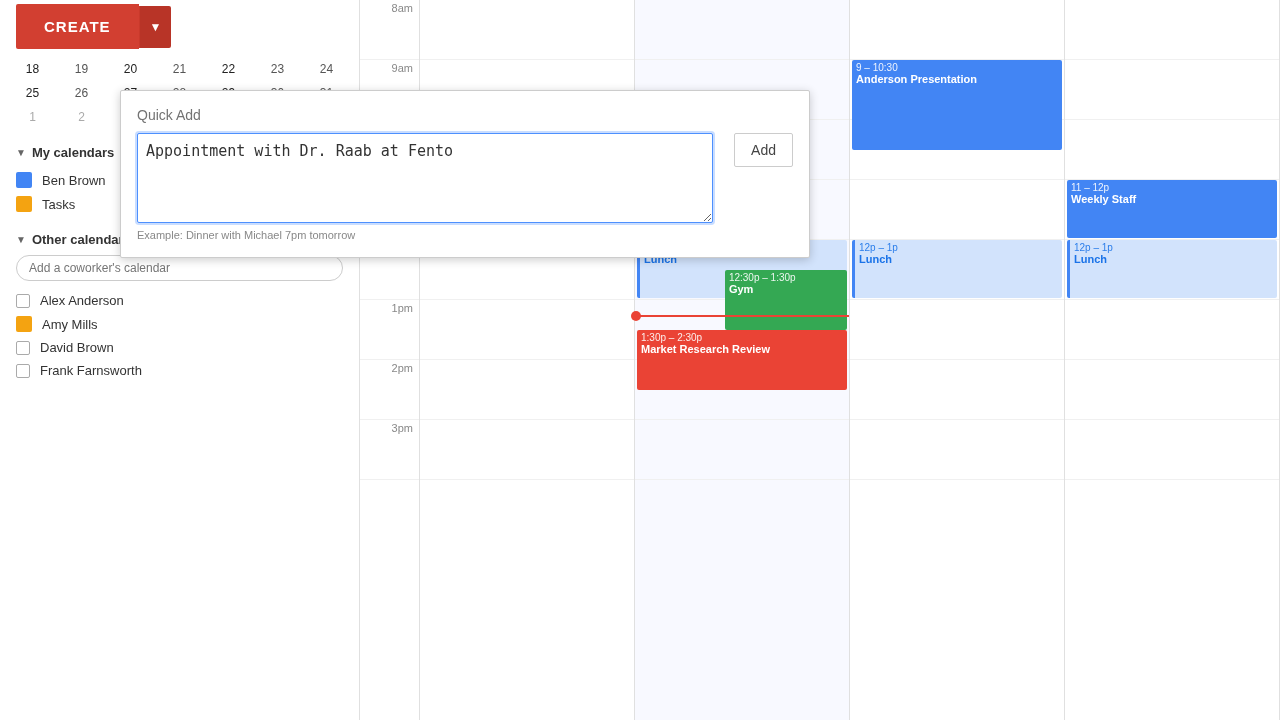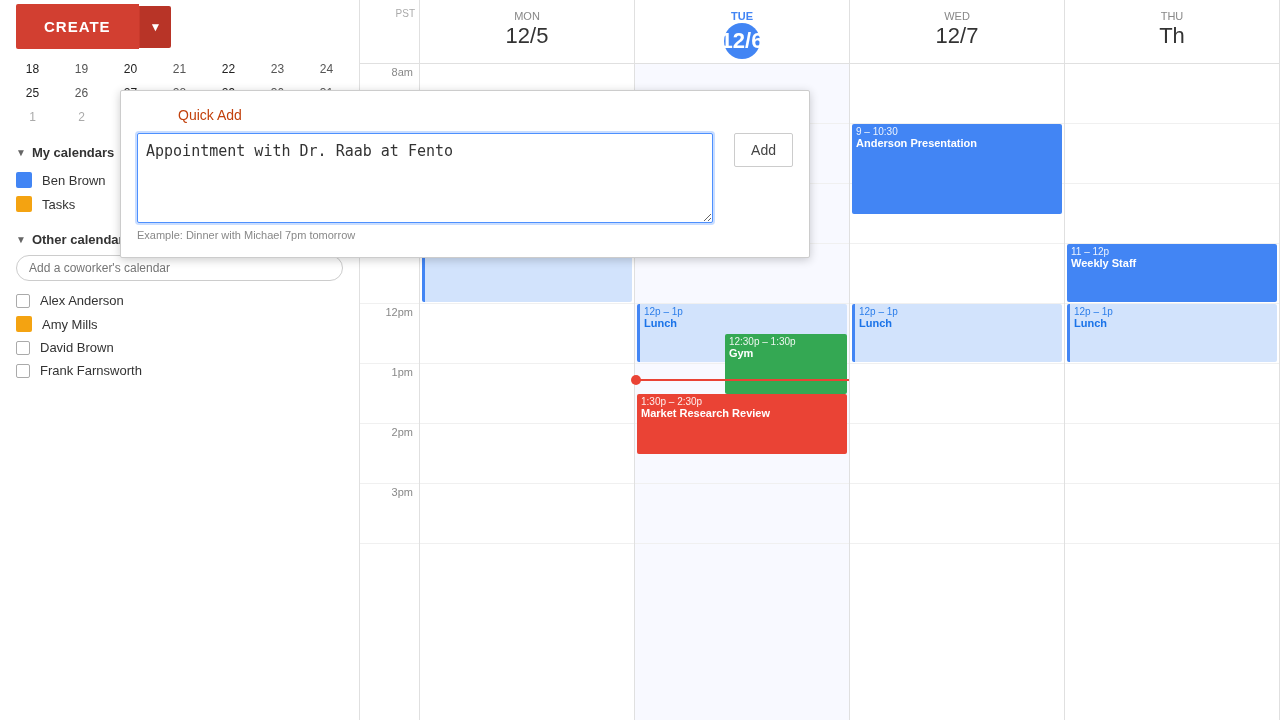--- a/index.html
+++ b/index.html
@@ -60,23 +60,22 @@
       background: #fff;
       border: 1px solid #ccc;
       border-radius: 2px;
       box-shadow: 0 2px 10px rgba(0,0,0,0.2);
       padding: 16px;
       width: 690px;
       z-index: 100;
     }
     .quick-add-title {
       font-size: 14px;
-      color: #c2410c;
+      color: #737373;
       margin-bottom: 10px;
-      margin-left: 41px;
     }
     .quick-add-row {
       display: flex;
       gap: 21px;
       align-items: flex-start;
     }
     .quick-add-textarea {
       flex: 1;
       border: 1px solid #4d90fe;
       border-radius: 2px;
@@ -403,39 +402,20 @@
     </div>
     <div class="cal-item">
       <div class="cal-checkbox"></div>
       <span>Frank Farnsworth</span>
     </div>
   </div>
 </div>
 
 <div class="main-calendar">
 
-  <div class="cal-header">
-    <div class="cal-header-gutter">PST</div>
-    <div class="cal-header-day">
-      <span class="day-label">MON</span>
-      <span class="day-num">12/5</span>
-    </div>
-    <div class="cal-header-day today">
-      <span class="day-label">TUE</span>
-      <span class="day-num">12/6</span>
-    </div>
-    <div class="cal-header-day">
-      <span class="day-label">WED</span>
-      <span class="day-num">12/7</span>
-    </div>
-    <div class="cal-header-day">
-      <span class="day-label">THU</span>
-      <span class="day-num">Th</span>
-    </div>
-  </div>
 
   <div class="cal-body">
 
     <div class="time-col">
       <div class="time-slot">8am</div>
       <div class="time-slot">9am</div>
       <div class="time-slot">10am</div>
       <div class="time-slot">11am</div>
       <div class="time-slot">12pm</div>
       <div class="time-slot">1pm</div>

